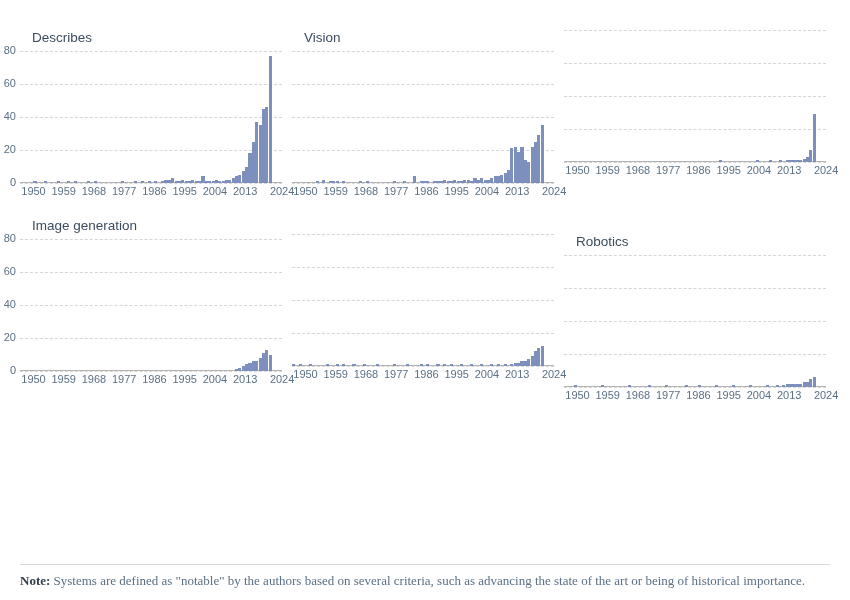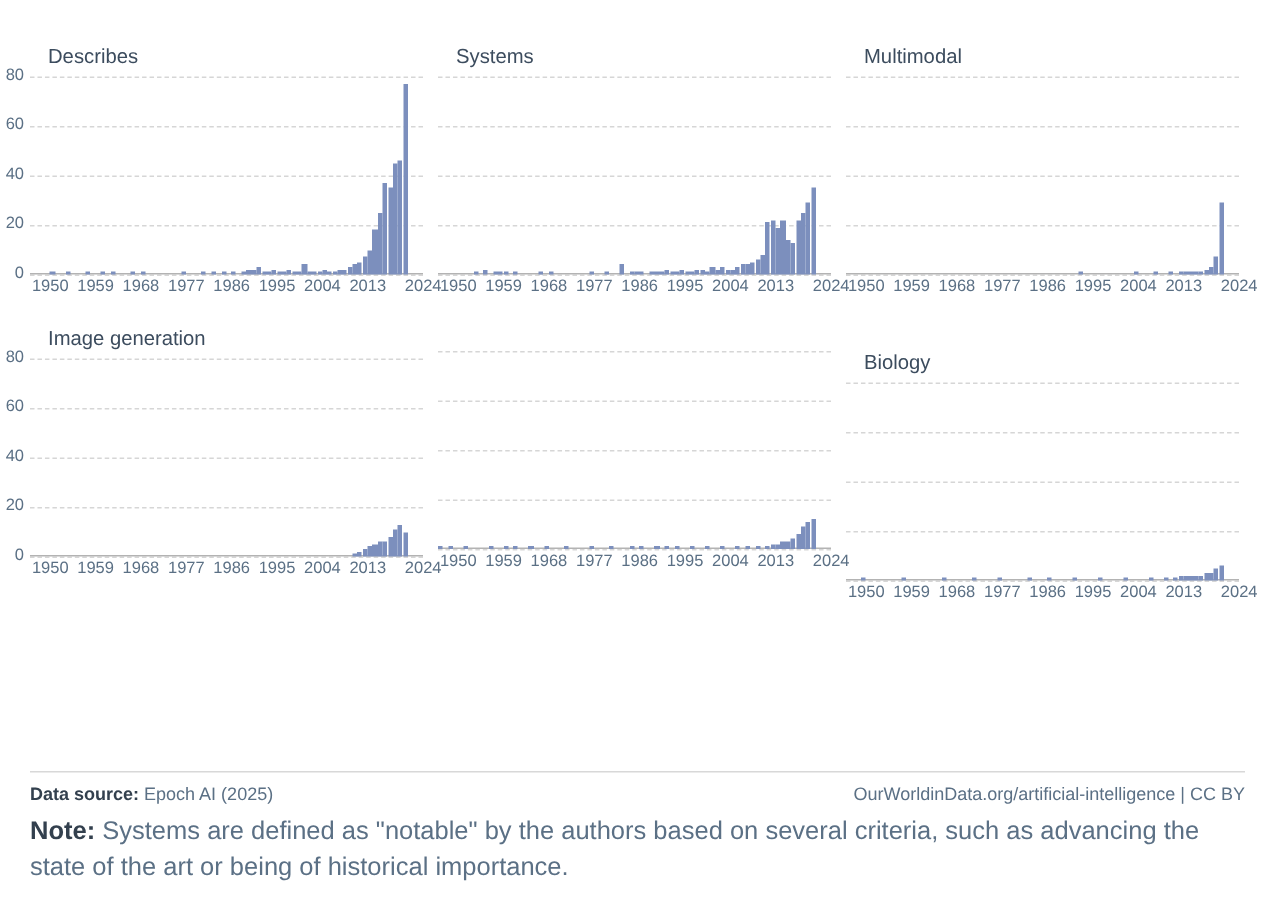--- a/index.html
+++ b/index.html
@@ -159,23 +159,24 @@
     margin-bottom: 6px;
   }
   .footer-strong {
     color: #33404e;
     font-weight: 700;
   }
   .footer-link {
     color: #5b7085;
   }
   .note {
-    font-size: 17px;
+    font-size: 13px;
     line-height: 1.4;
     color: #5b7085;
+    font-family: Liberation Serif, serif;
   }
 </style>
 </head>
 <body>
 
 <div class="page">
 
   <div class="header">
   </div>
 
@@ -250,21 +251,21 @@
             <div class="xtick" style="left: 92.22px;">1977</div>
             <div class="xtick" style="left: 122.46px;">1986</div>
             <div class="xtick" style="left: 152.7px;">1995</div>
             <div class="xtick" style="left: 182.94px;">2004</div>
             <div class="xtick" style="left: 213.18px;">2013</div>
             <div class="xtick" style="left: 250.14px;">2024</div>
           </div>
         </div>
       </div>
       <div class="panel" style="left: 272px; top: 0px;">
-        <div class="panel-title">Systems</div>
+        <div class="panel-title">Vision</div>
         <div class="plot">
           <div class="gridlines">
             <div class="gridline" style="top: 132px;"></div>
             <div class="gridline" style="top: 99px;"></div>
             <div class="gridline" style="top: 66px;"></div>
             <div class="gridline" style="top: 33px;"></div>
             <div class="gridline" style="top: 0px;"></div>
           </div>
           <div class="axis-line"></div>
           <div class="bars">
@@ -323,21 +324,20 @@
             <div class="xtick" style="left: 92.22px;">1977</div>
             <div class="xtick" style="left: 122.46px;">1986</div>
             <div class="xtick" style="left: 152.7px;">1995</div>
             <div class="xtick" style="left: 182.94px;">2004</div>
             <div class="xtick" style="left: 213.18px;">2013</div>
             <div class="xtick" style="left: 250.14px;">2024</div>
           </div>
         </div>
       </div>
       <div class="panel" style="left: 544px; top: 0px;">
-        <div class="panel-title">Multimodal</div>
         <div class="plot">
           <div class="gridlines">
             <div class="gridline" style="top: 132px;"></div>
             <div class="gridline" style="top: 99px;"></div>
             <div class="gridline" style="top: 66px;"></div>
             <div class="gridline" style="top: 33px;"></div>
             <div class="gridline" style="top: 0px;"></div>
           </div>
           <div class="axis-line"></div>
           <div class="bars">
@@ -461,21 +461,21 @@
             <div class="xtick" style="left: 92.22px;">1977</div>
             <div class="xtick" style="left: 122.46px;">1986</div>
             <div class="xtick" style="left: 152.7px;">1995</div>
             <div class="xtick" style="left: 182.94px;">2004</div>
             <div class="xtick" style="left: 213.18px;">2013</div>
             <div class="xtick" style="left: 250.14px;">2024</div>
           </div>
         </div>
       </div>
       <div class="panel" style="left: 544px; top: 204px;">
-        <div class="panel-title">Biology</div>
+        <div class="panel-title">Robotics</div>
         <div class="plot">
           <div class="gridlines">
             <div class="gridline" style="top: 132px;"></div>
             <div class="gridline" style="top: 99px;"></div>
             <div class="gridline" style="top: 66px;"></div>
             <div class="gridline" style="top: 33px;"></div>
             <div class="gridline" style="top: 0px;"></div>
           </div>
           <div class="axis-line"></div>
           <div class="bars">
@@ -512,26 +512,19 @@
             <div class="xtick" style="left: 182.94px;">2004</div>
             <div class="xtick" style="left: 213.18px;">2013</div>
             <div class="xtick" style="left: 250.14px;">2024</div>
           </div>
         </div>
       </div>
     </div>
 
   <div class="footer">
     <div class="footer-sep"></div>
-    <div class="footer-row">
-      <div>
-        <span class="footer-strong">Data source:</span>
-        <span>Epoch AI (2025)</span>
-      </div>
-      <div class="footer-link">OurWorldinData.org/artificial-intelligence | CC BY</div>
-    </div>
     <div class="note">
       <span class="footer-strong">Note:</span>
       <span>Systems are defined as "notable" by the authors based on several criteria, such as advancing the state of the art or being of historical importance.</span>
     </div>
   </div>
 
 </div>
 
 </body></html>

